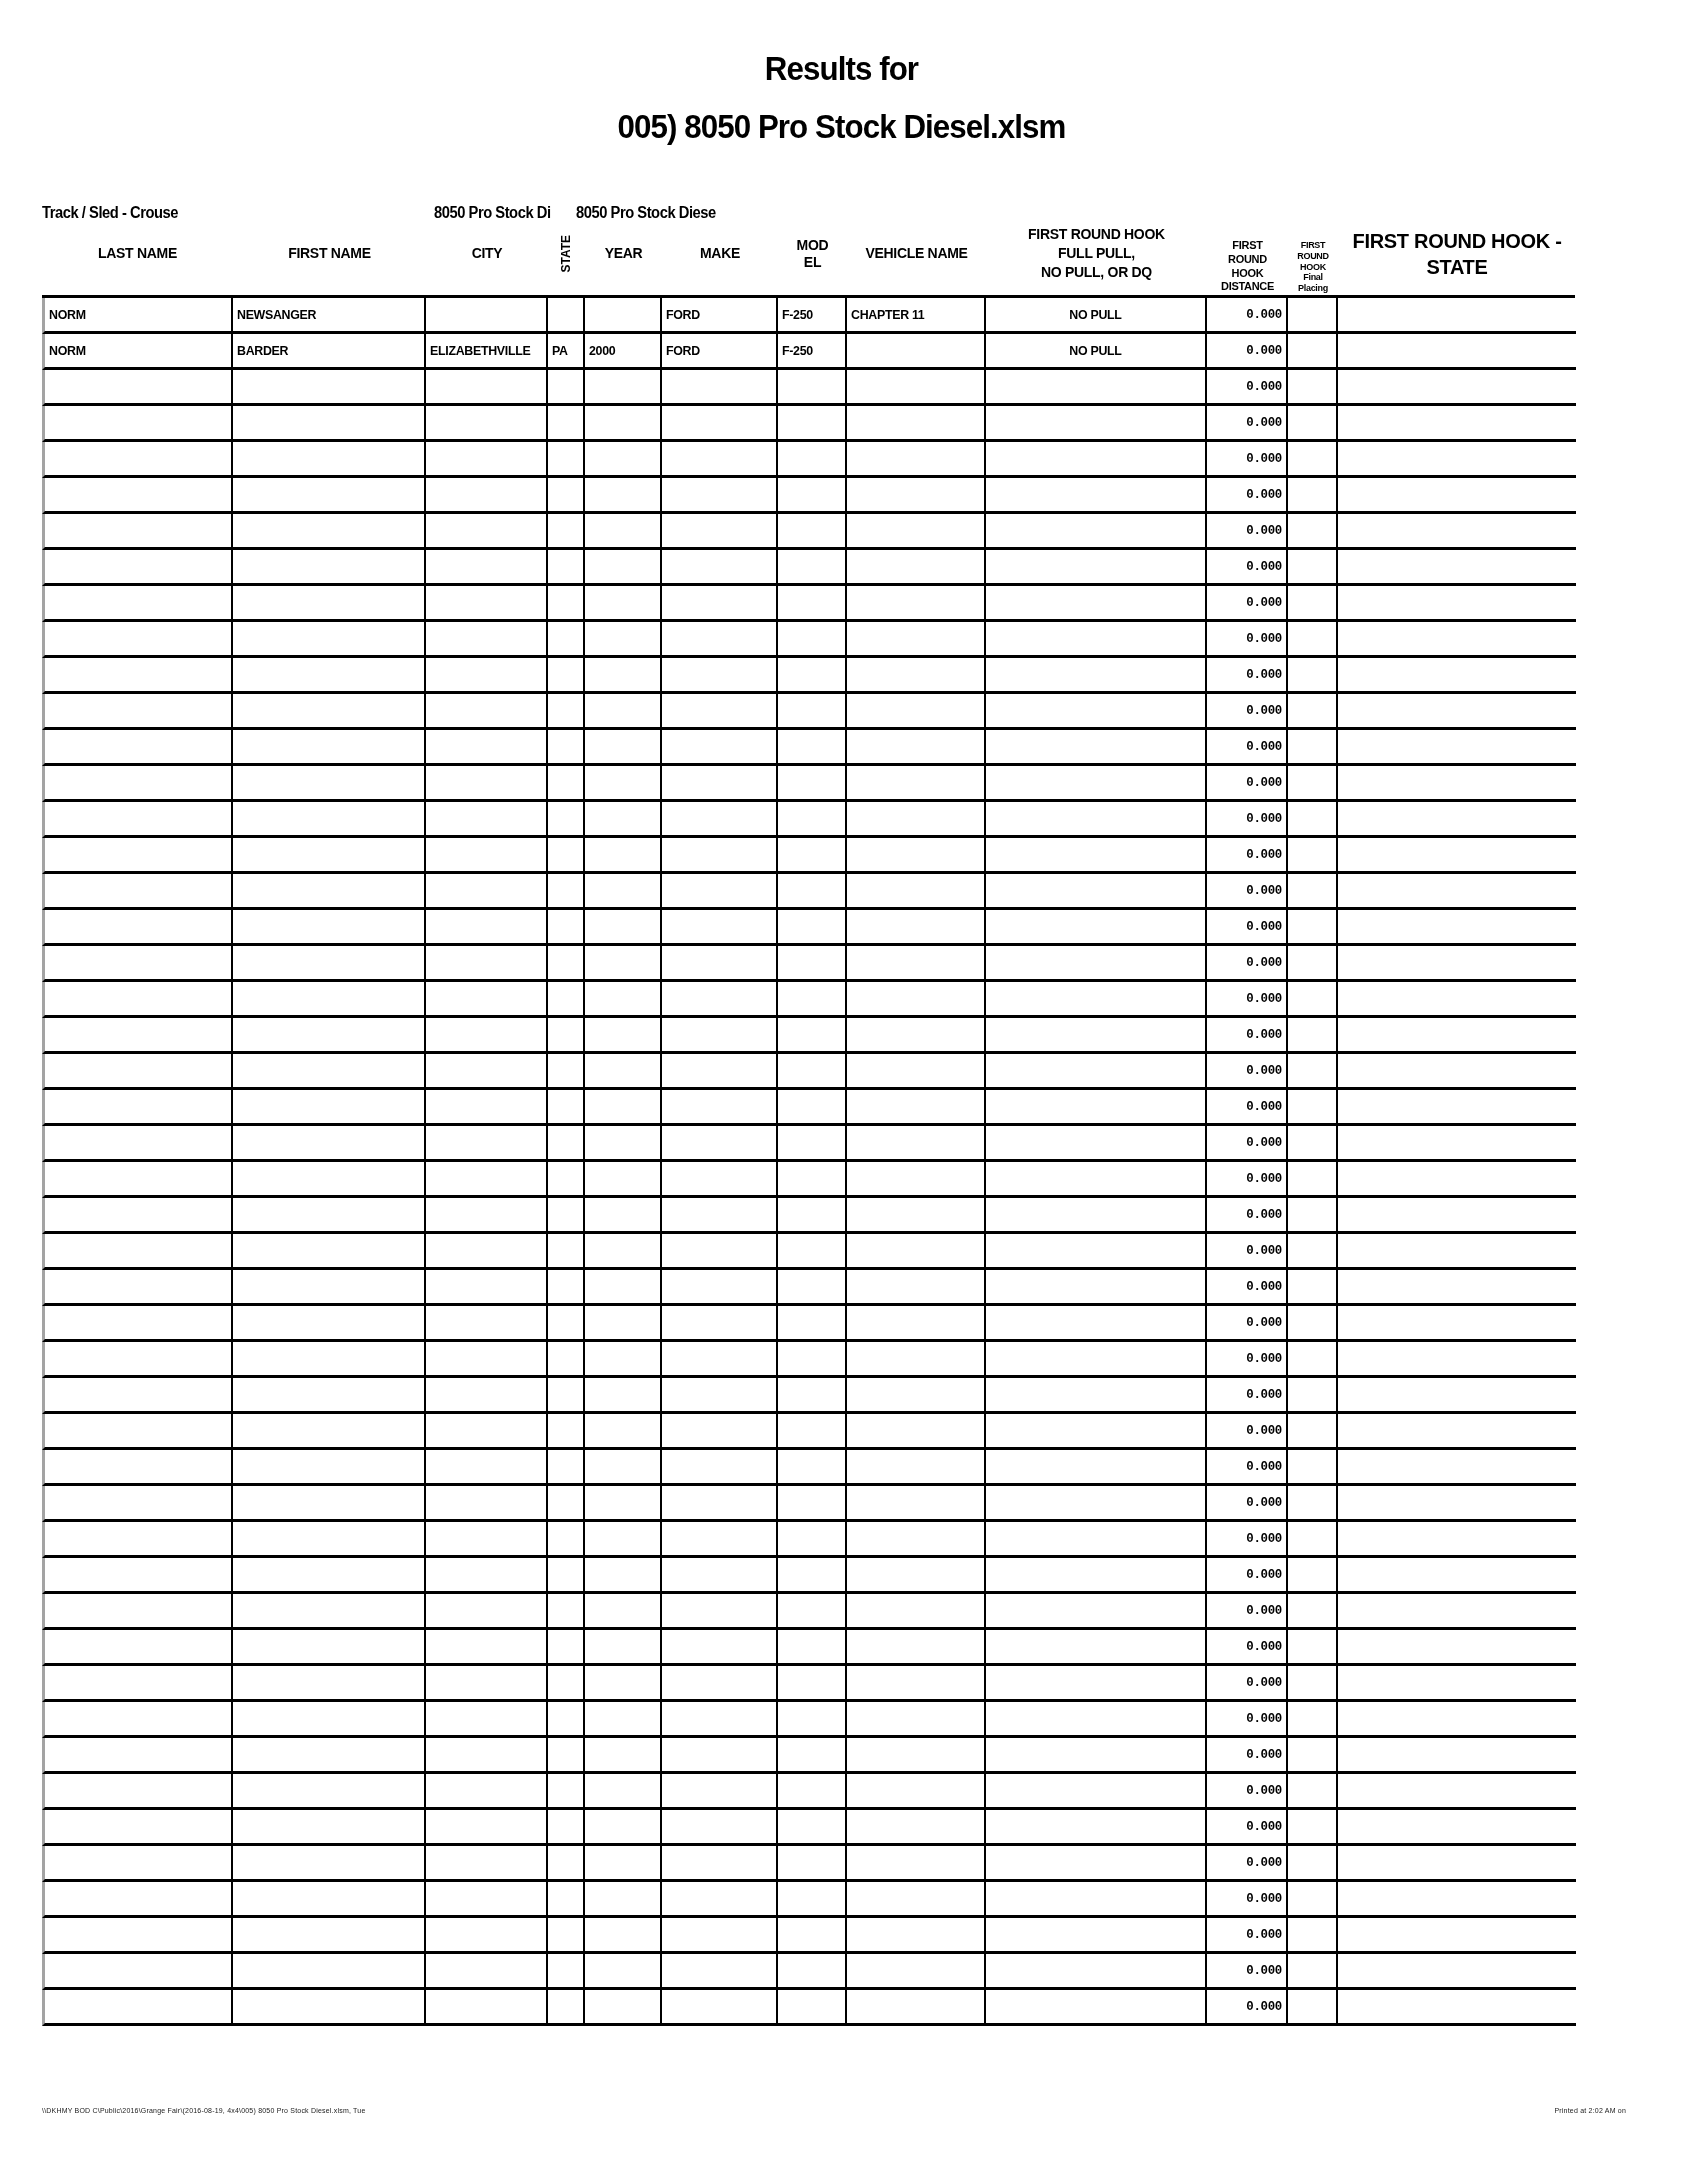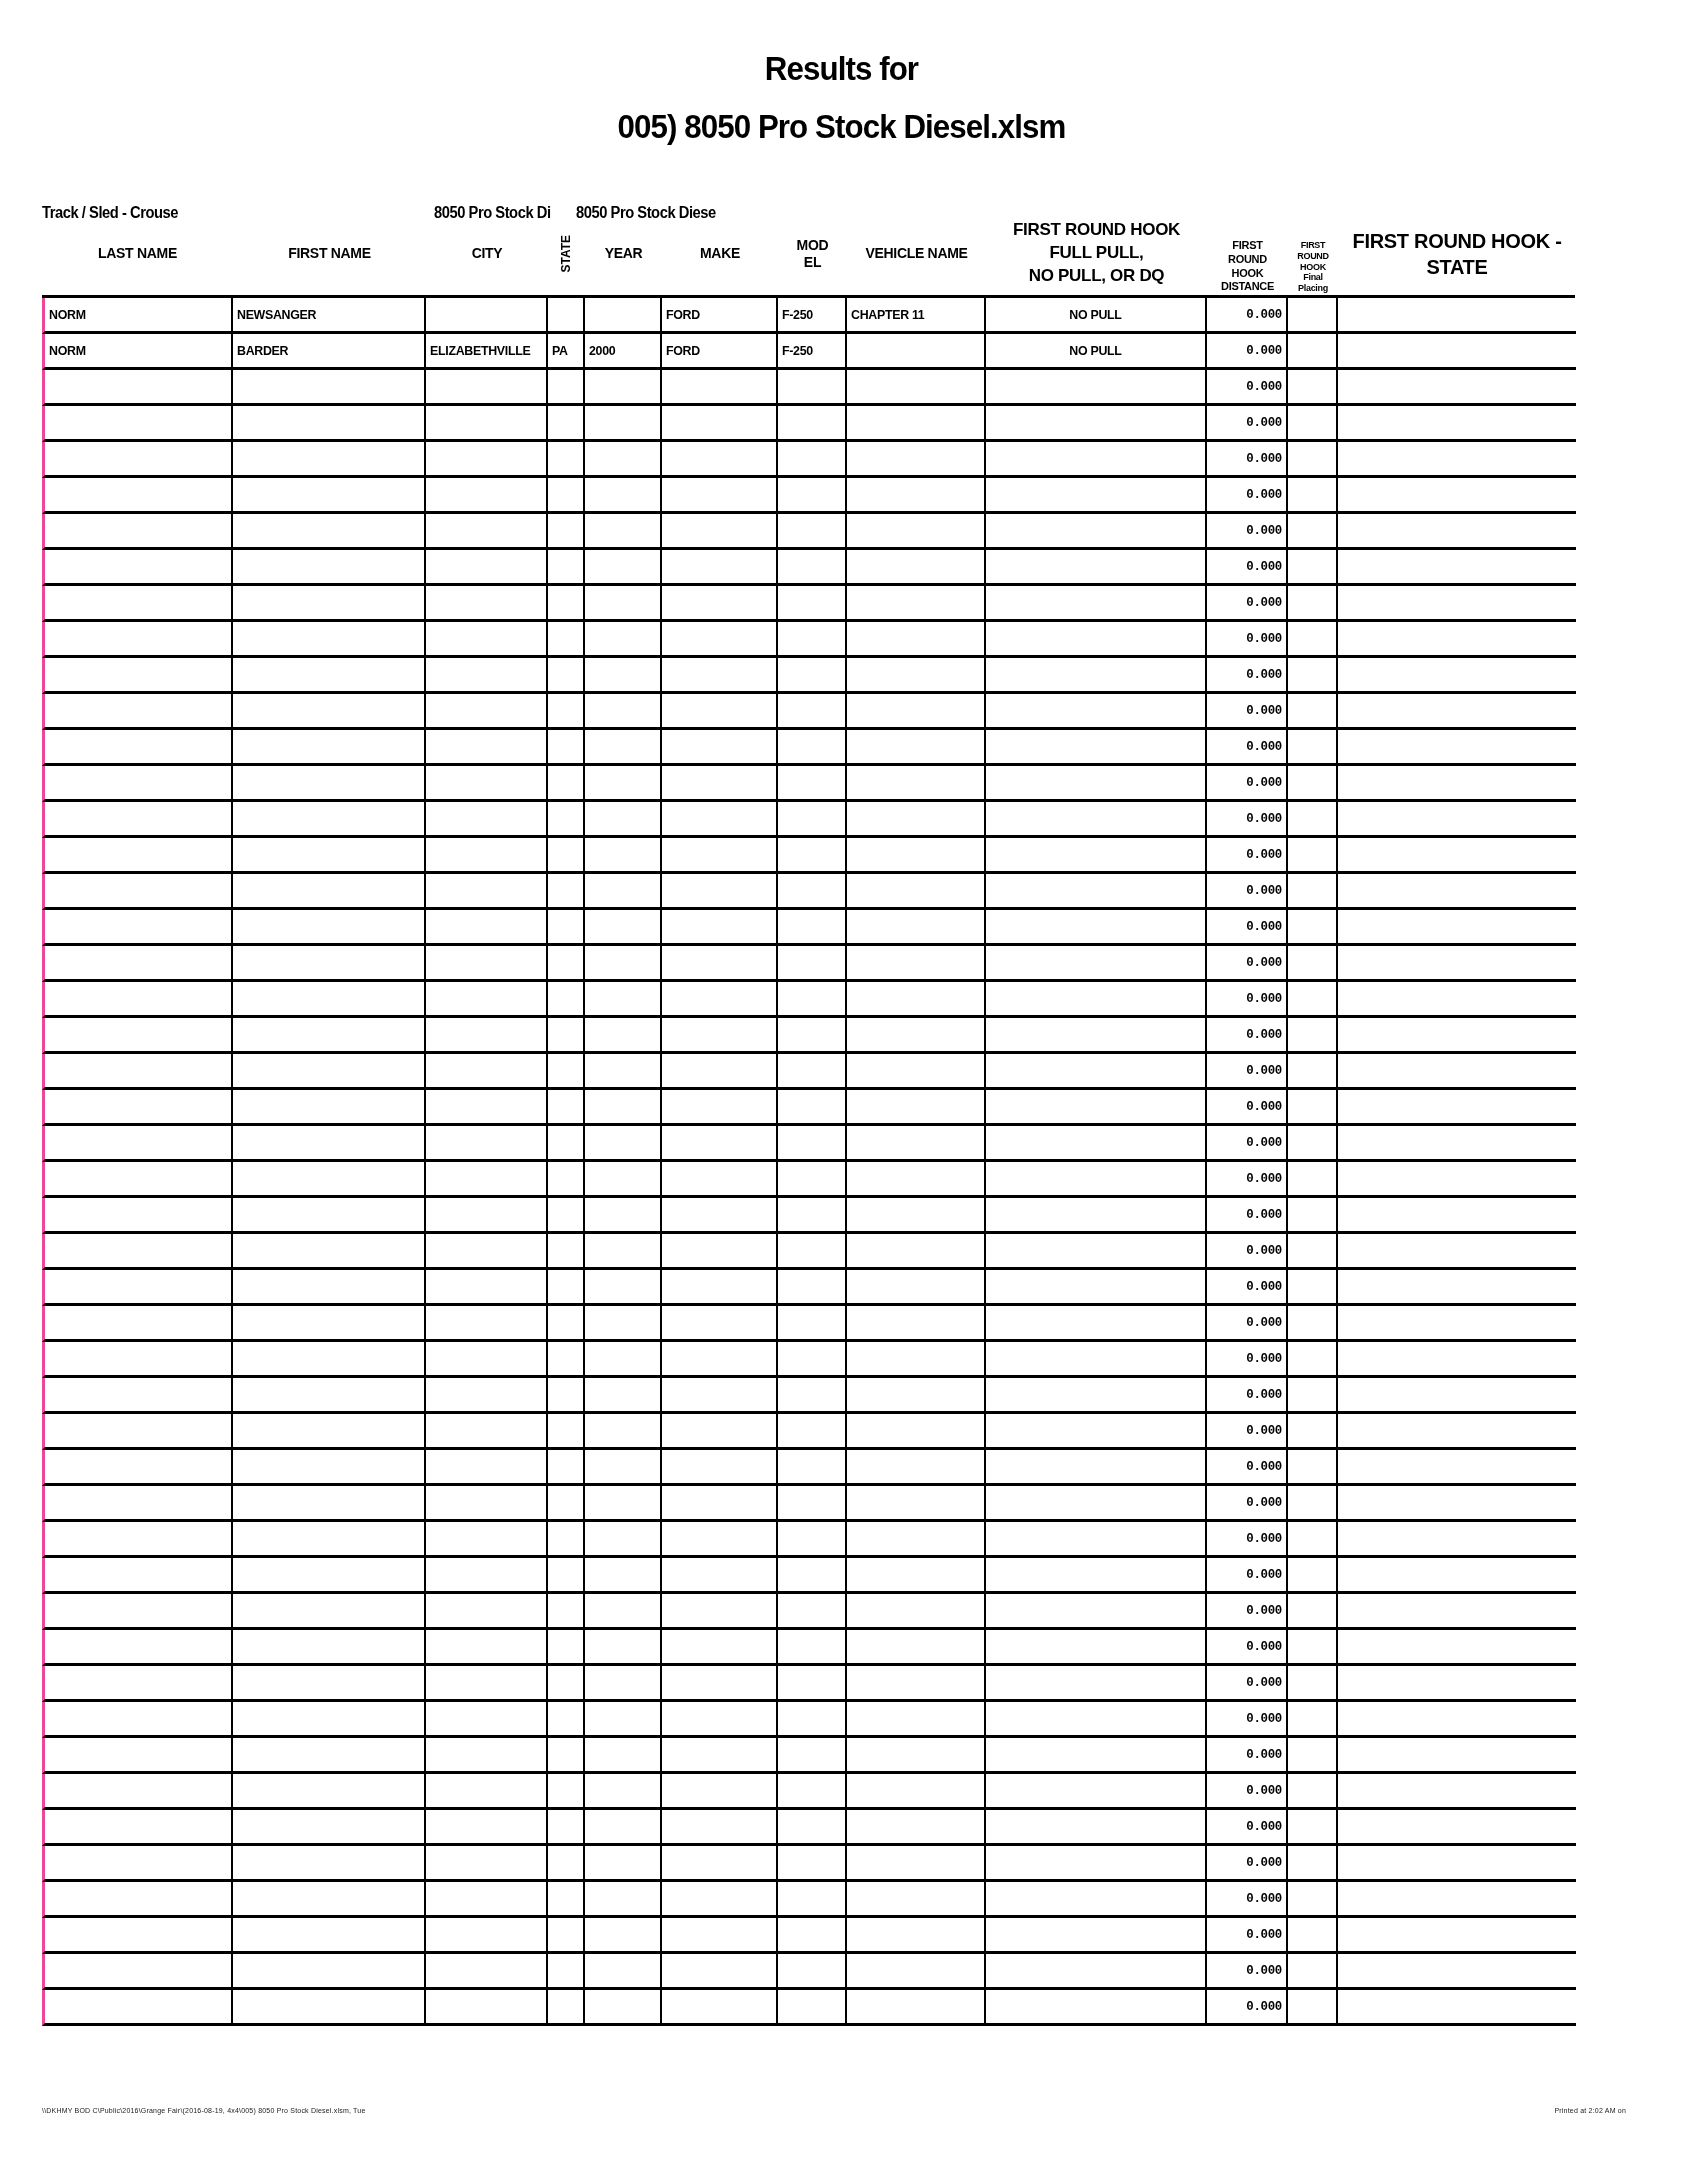--- a/index.html
+++ b/index.html
@@ -34,39 +34,39 @@
   .th{
     text-align:center;font-weight:bold;font-size:14px;line-height:1.15;
     letter-spacing:-0.3px;
     display:flex;flex-direction:column;justify-content:center;align-items:center;
     height:100%;
   }
   .th.rot div{
     writing-mode:vertical-rl;transform:rotate(180deg);
     font-size:12px;letter-spacing:0;
   }
-  .th.k-full_pull{font-size:17px;line-height:1.35;text-align:center;}
+  .th.k-full_pull{font-size:14px;line-height:1.35;text-align:center;}
   .th.k-distance{font-size:11px;line-height:1.25;justify-content:flex-end;padding-bottom:2px;}
   .th.k-placing{font-size:9px;line-height:1.2;justify-content:flex-end;padding-bottom:2px;font-weight:bold;}
   .th.k-ties{font-size:20px;line-height:1.3;}
   .tbody{
     position:absolute;top:295px;left:42px;width:1533px;
     border-top:3px solid #000;
     grid-auto-rows:36px;
   }
   .td{
     box-sizing:border-box;
     border-right:2px solid #000;
     border-bottom:3px solid #000;
     display:flex;align-items:center;
     font-size:12.4px;font-weight:bold;letter-spacing:-0.3px;
     padding:0 4px;
     white-space:nowrap;overflow:hidden;
   }
-  .td.c0{border-left:3px solid #ec4899;}
+  .td.c0{border-left:3px solid #a3a3a3;}
   .td.c11{border-right:none;}
   .td.k-full_pull{justify-content:center;text-align:right;}
   .td.k-distance{justify-content:flex-end;font-family:Liberation Mono, monospace;}
   
   .footer-left{
     position:absolute;top:2107px;left:42px;
     font-size:7px;color:#222;letter-spacing:0.2px;white-space:nowrap;
   }
   .footer-right{
     position:absolute;top:2107px;right:57px;

